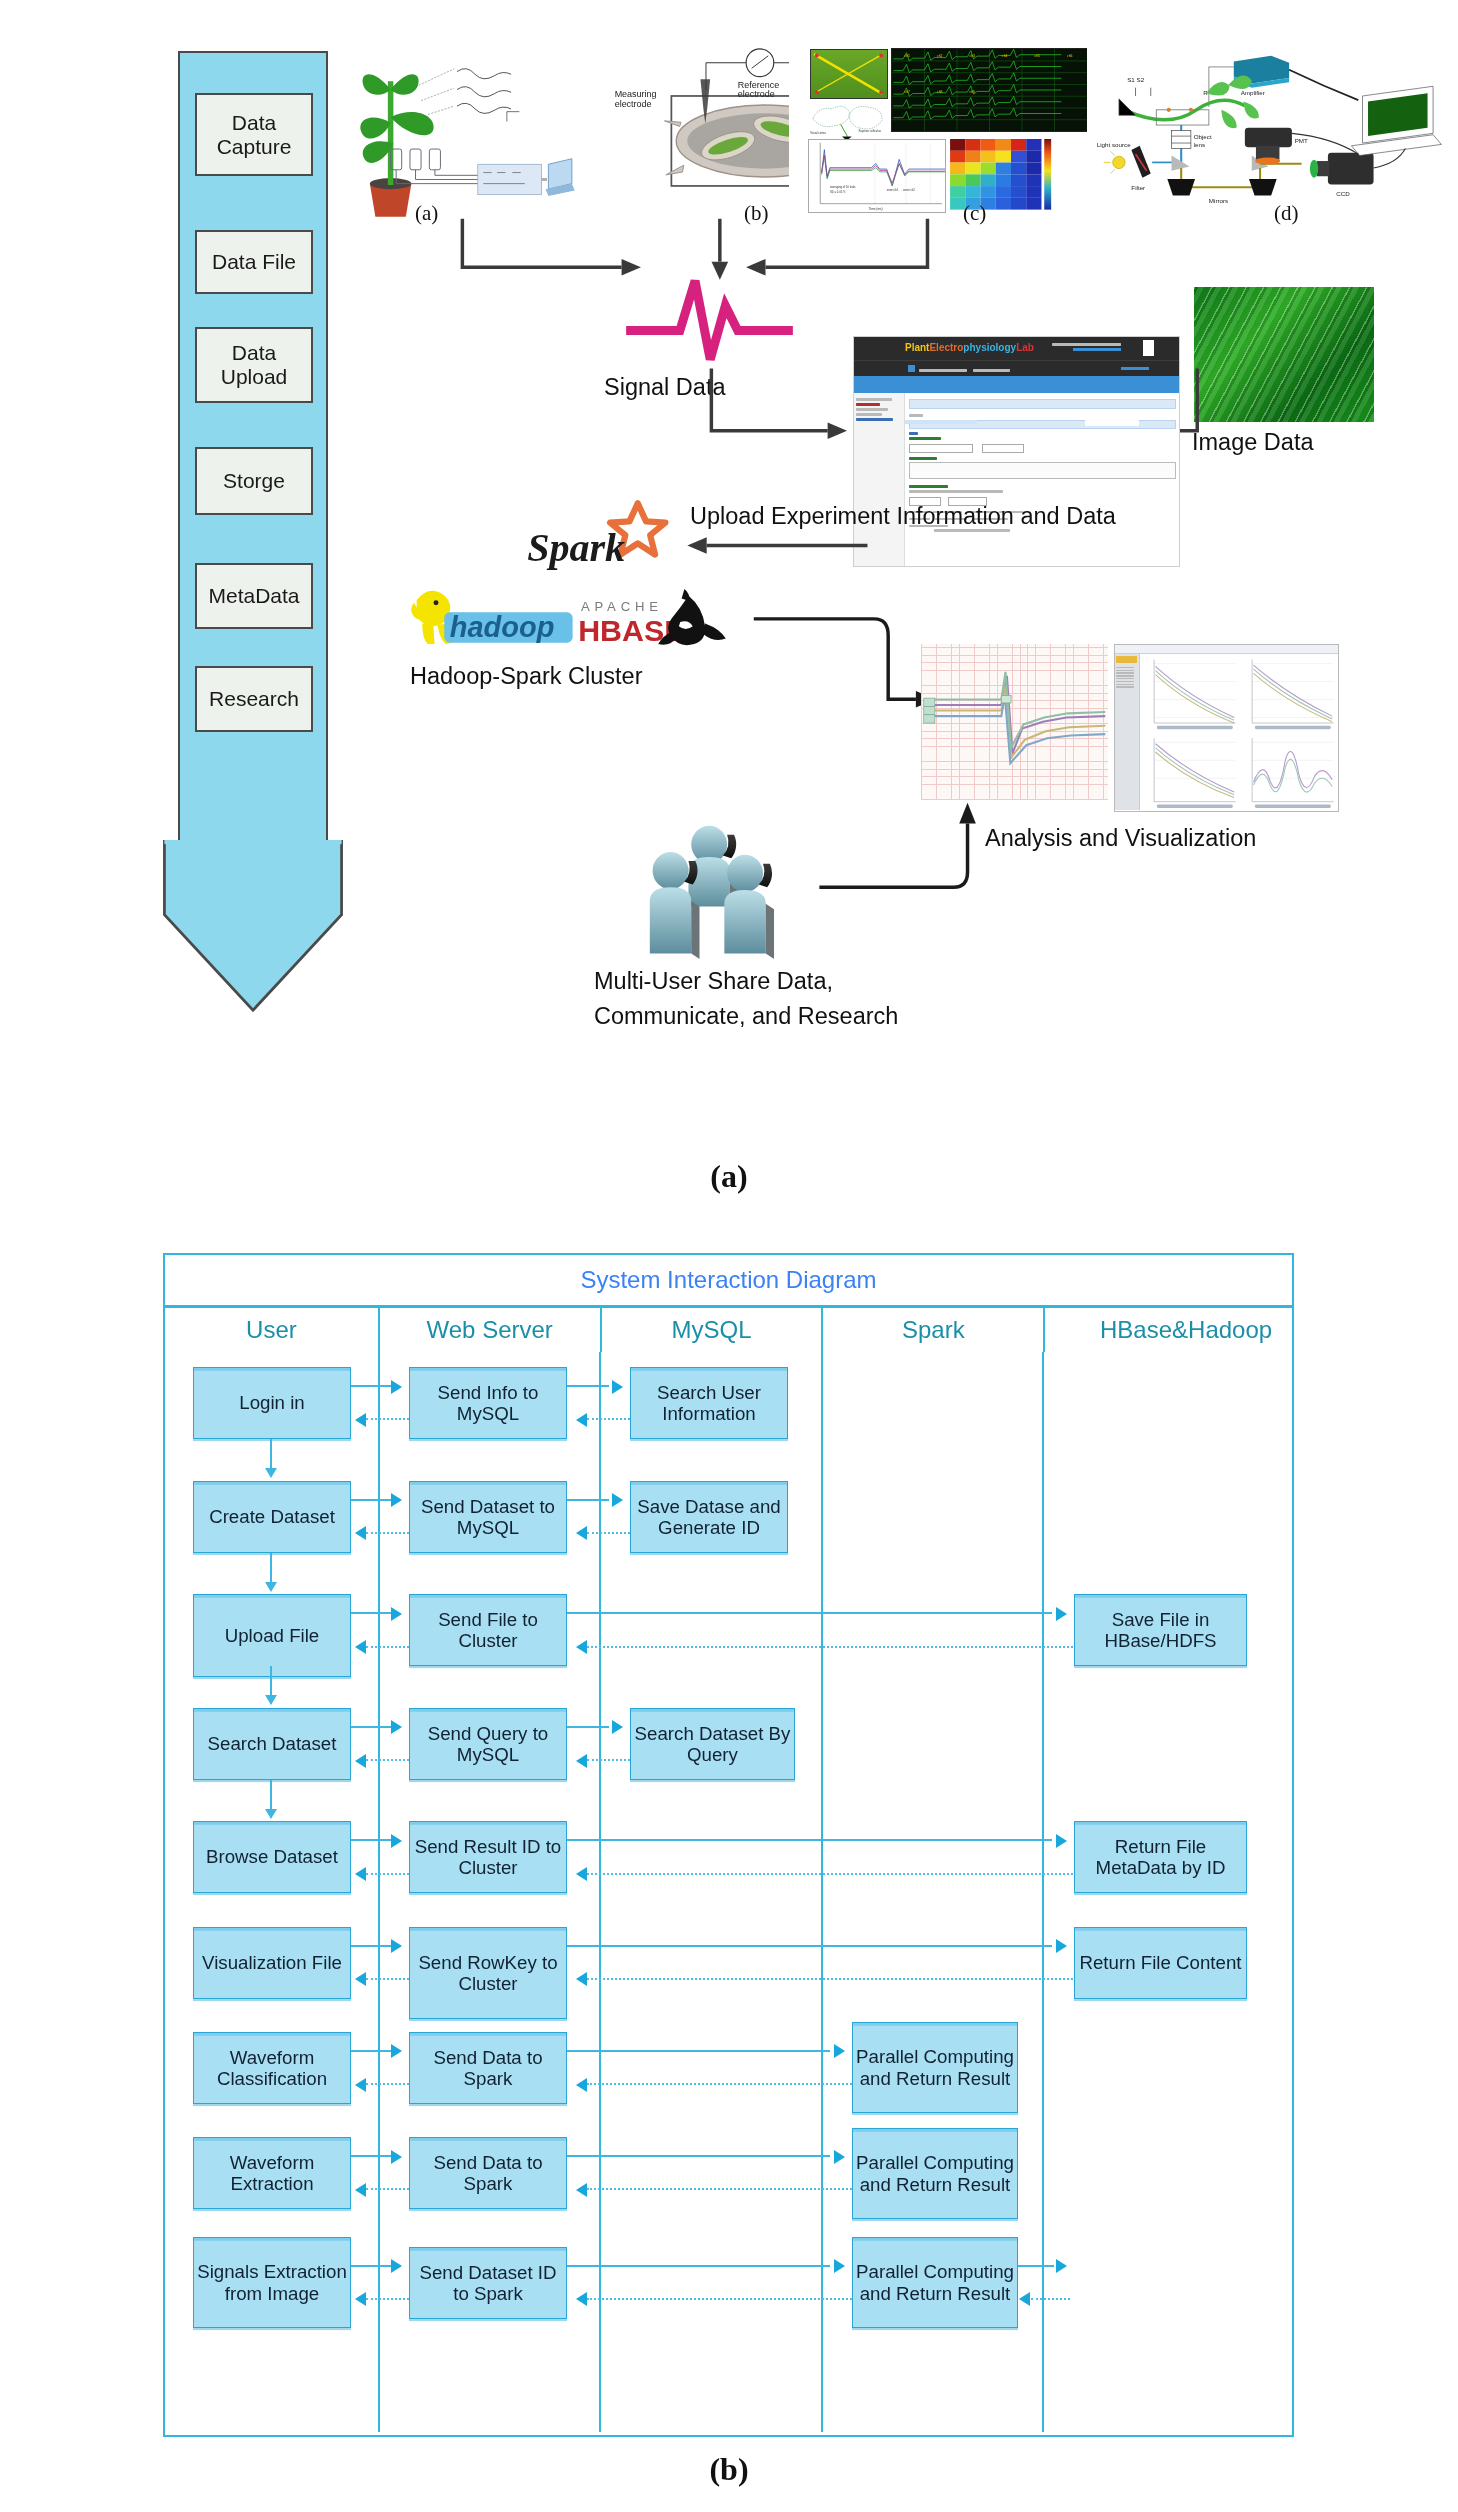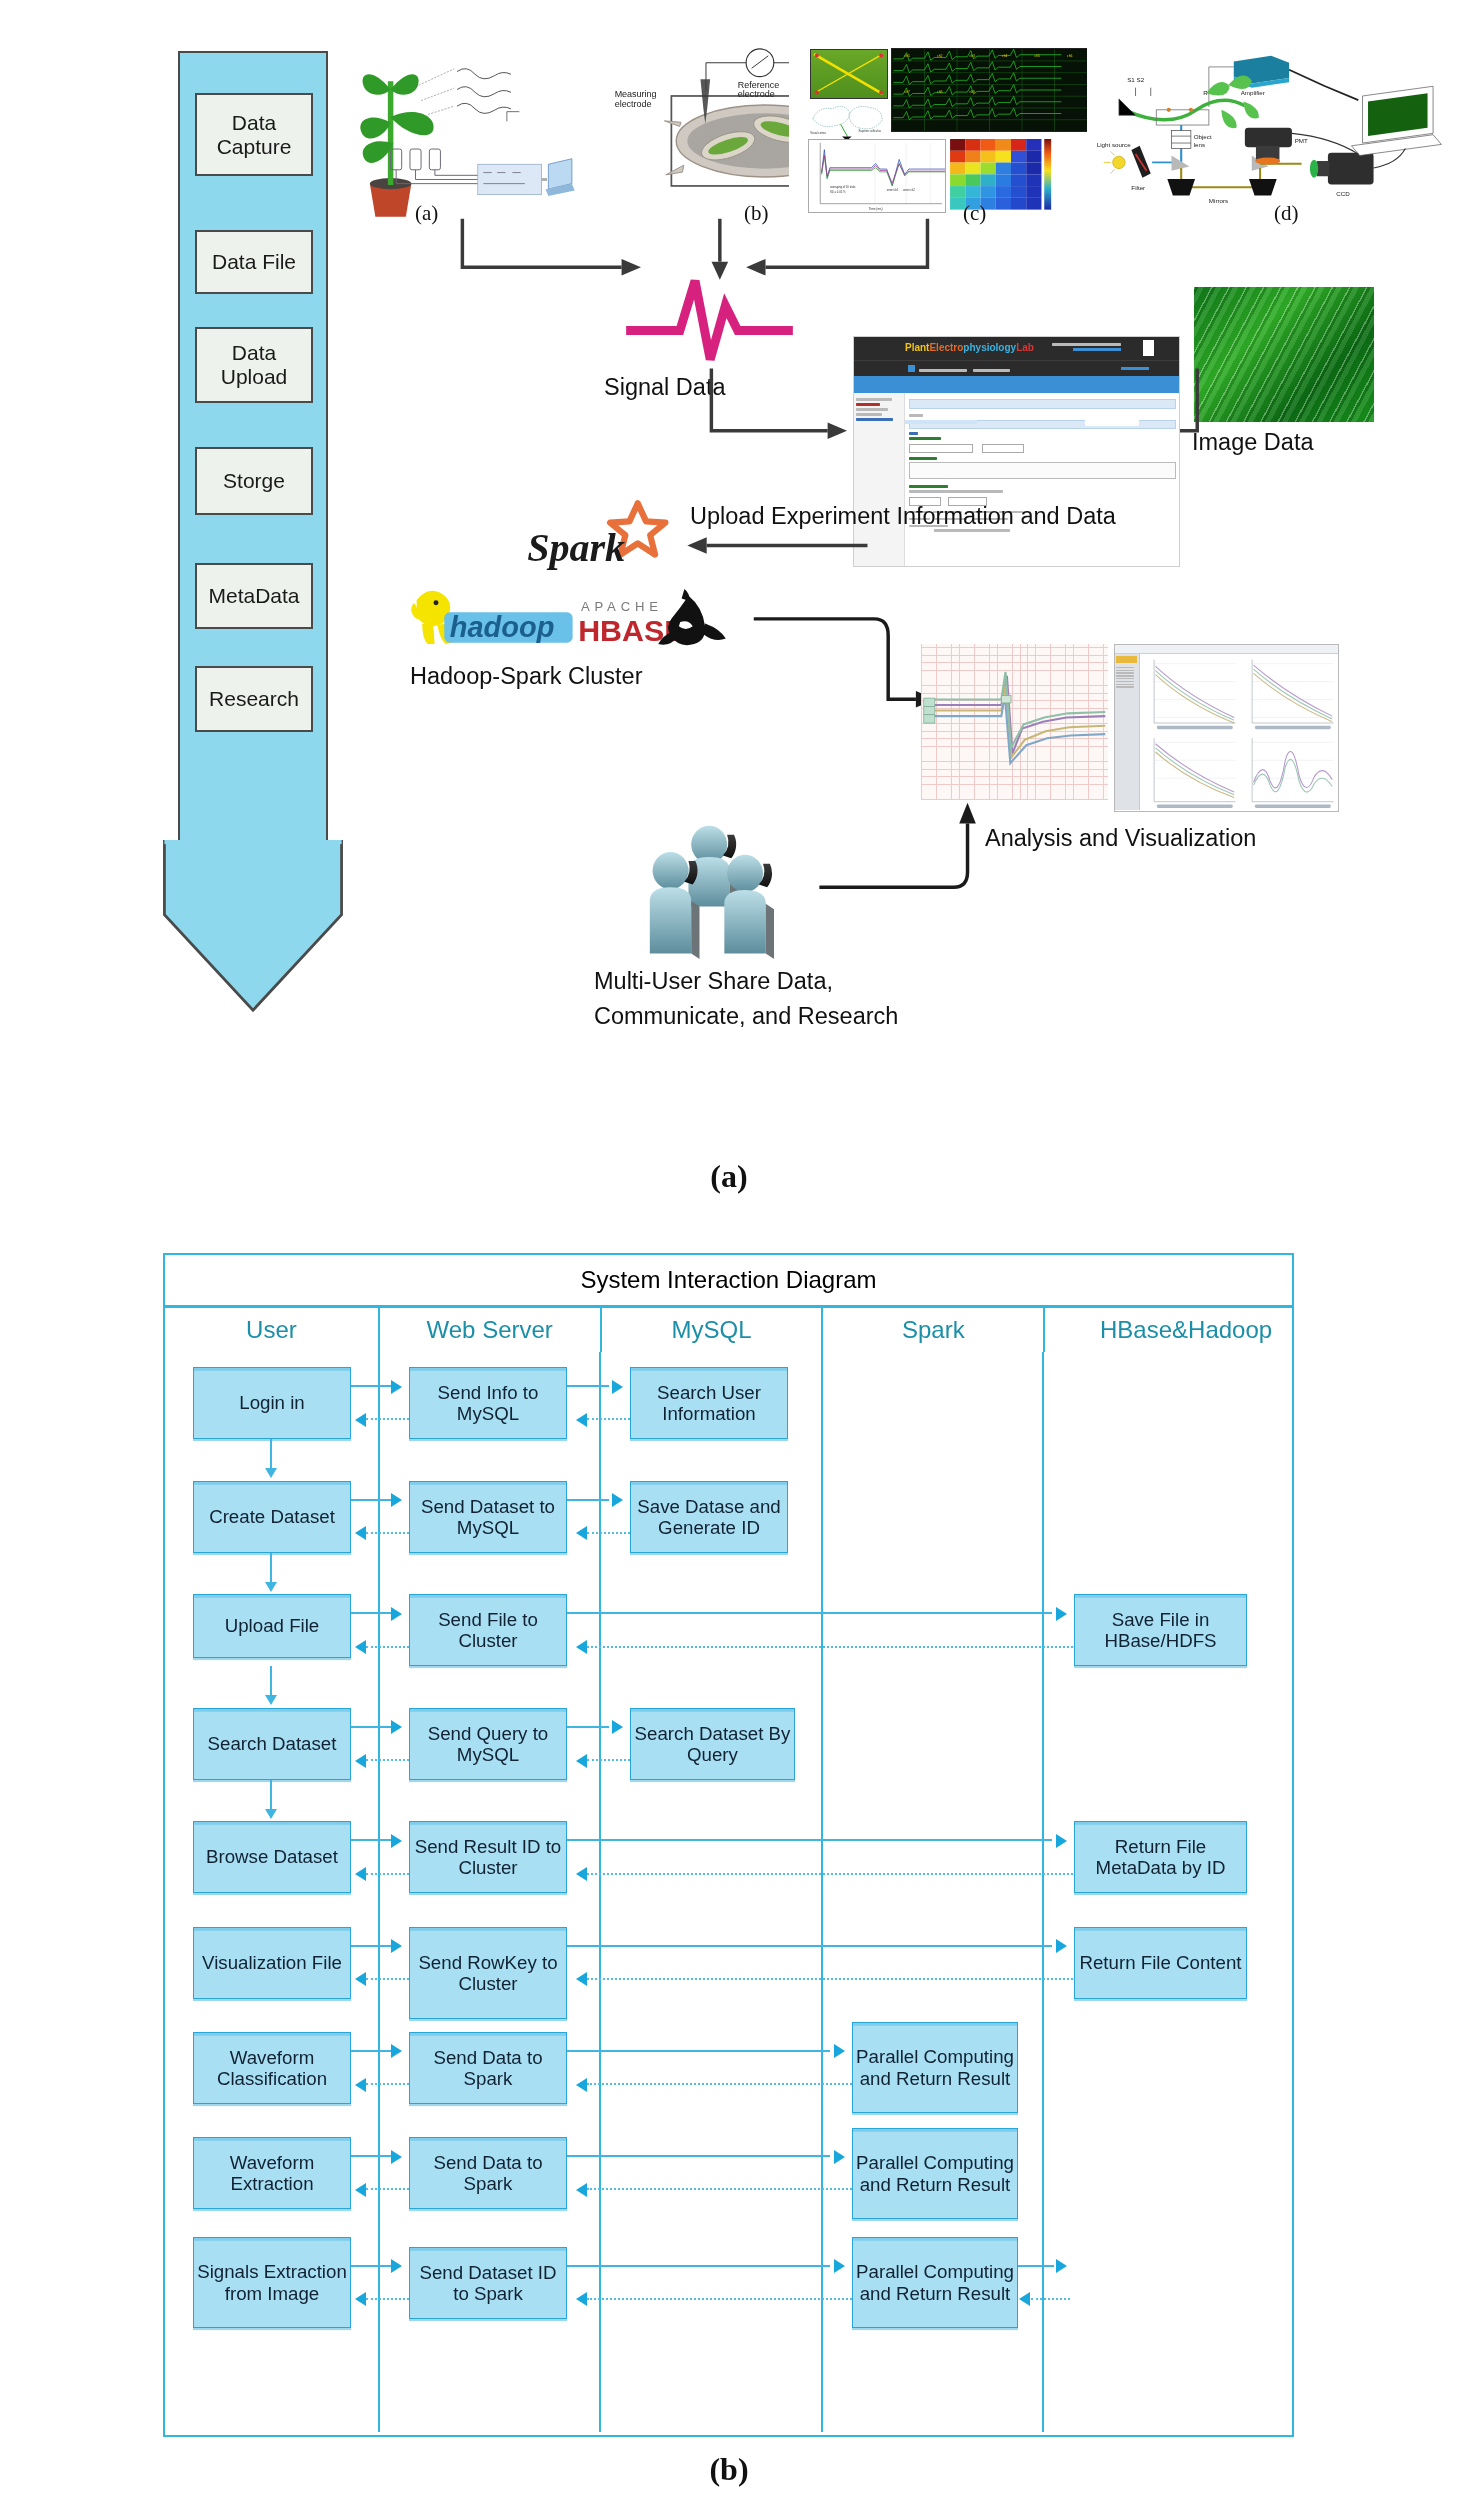--- a/index.html
+++ b/index.html
@@ -68,21 +68,21 @@
   
   #people{position:absolute;left:644px;top:821px;width:180px;height:138px;}
 
   .cap{position:absolute;width:100%;text-align:center;font-size:32px;
       font-family:"Liberation Serif","DejaVu Serif",serif;font-weight:bold;}
 
   
   #panel-b{position:absolute;left:163px;top:1253px;width:1131px;height:1184px;
       border:2.8px solid #31b6e0;background:#fff;box-sizing:border-box;}
   #sid-title{height:50px;display:flex;align-items:center;justify-content:center;
-      font-size:24px;color:#000000;border-bottom:3.5px solid #31b6e0;}
+      font-size:24px;color:#3b82f6;border-bottom:3.5px solid #31b6e0;}
   #sid-cols{display:flex;height:44px;}
   .sid-col-h{display:flex;align-items:center;justify-content:center;
       font-size:24px;color:#1c8fa8;border-right:2.1px solid #31b6e0;box-sizing:border-box;}
   .sid-col-h:last-child{border-right:none;padding-left:35px;}
   #sid-grid{position:relative;height:1080px;}
   .lane{position:absolute;top:0;bottom:0;width:2.1px;background:#31b6e0;}
   .node{position:absolute;background:#a8dff3;border:1.4px solid #2aa6d6;
       box-sizing:border-box;display:flex;align-items:center;justify-content:center;
       text-align:center;font-size:18.7px;line-height:1.15;color:#123;
       box-shadow:inset 0 2.8px 0 #7ecdec, 0 2.1px 0 rgba(42,166,214,.45);}
@@ -753,21 +753,21 @@
     <div class="arrowhead ah-r" style="left:226px;top:141px;"></div>
     <div class="arrow-b" style="left:201px;top:180px;width:43px;"></div>
     <div class="arrowhead ah-l" style="left:190px;top:174px;"></div>
     <div class="arrow-f" style="left:402px;top:147px;width:42px;"></div>
     <div class="arrowhead ah-r" style="left:447px;top:141px;"></div>
     <div class="arrow-b" style="left:422px;top:180px;width:43px;"></div>
     <div class="arrowhead ah-l" style="left:411px;top:174px;"></div>
     <div class="vconn" style="left:105px;top:201px;height:32px;"></div>
     <div class="arrowhead ah-d" style="left:100px;top:230px;"></div>
 
-    <div class="node" style="left:28px;top:242px;width:158px;height:64px;">Upload File</div>
+    <div class="node" style="left:28px;top:242px;width:158px;height:83px;">Upload File</div>
     <div class="node" style="left:244px;top:242px;width:158px;height:72px;">Send File to Cluster</div>
     <div class="node" style="left:909px;top:242px;width:173px;height:72px;">Save File in HBase/HDFS</div>
     <div class="arrow-f" style="left:186px;top:260px;width:42px;"></div>
     <div class="arrowhead ah-r" style="left:226px;top:255px;"></div>
     <div class="arrow-b" style="left:201px;top:294px;width:43px;"></div>
     <div class="arrowhead ah-l" style="left:190px;top:288px;"></div>
     <div class="arrow-f" style="left:402px;top:260px;width:485px;"></div>
     <div class="arrowhead ah-r" style="left:891px;top:255px;"></div>
     <div class="arrow-b" style="left:422px;top:294px;width:486px;"></div>
     <div class="arrowhead ah-l" style="left:411px;top:288px;"></div>

